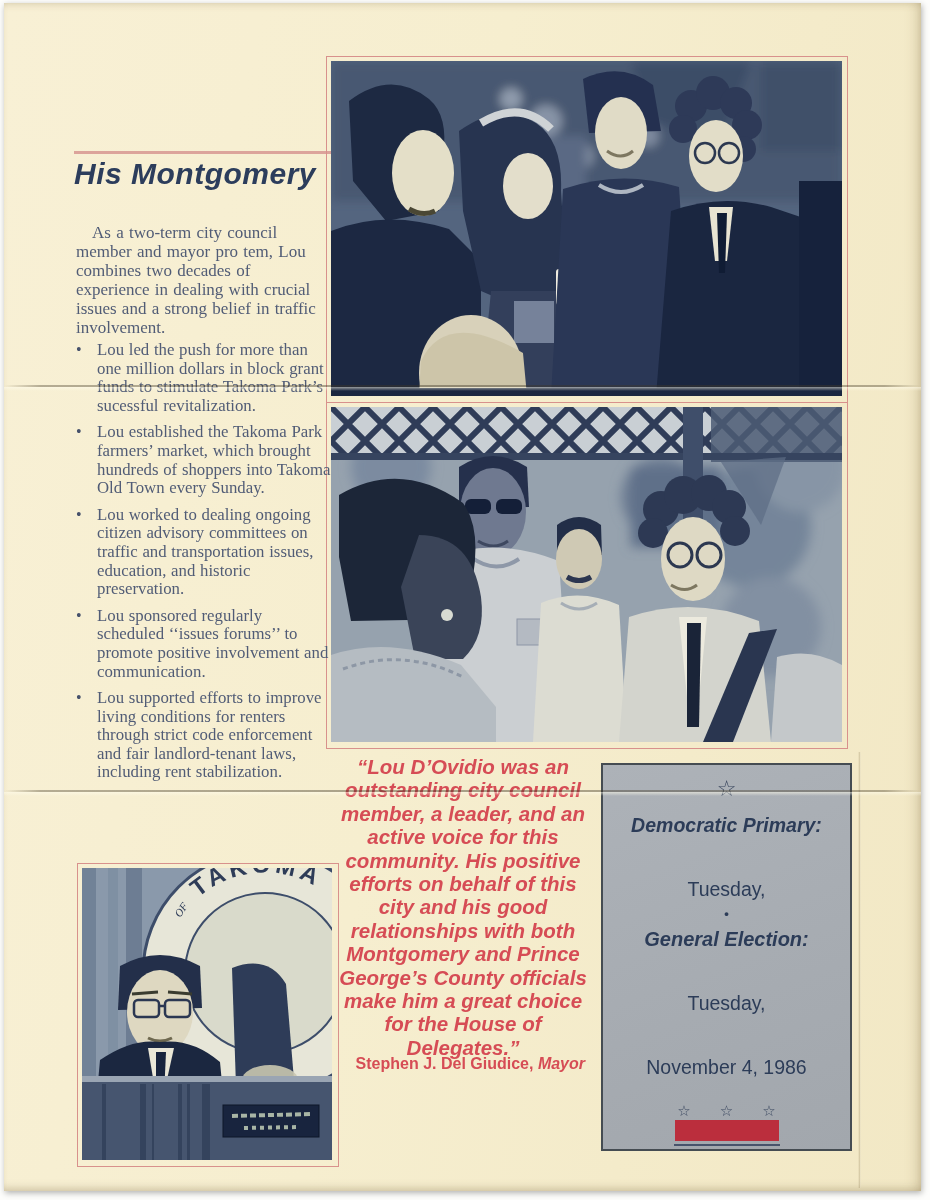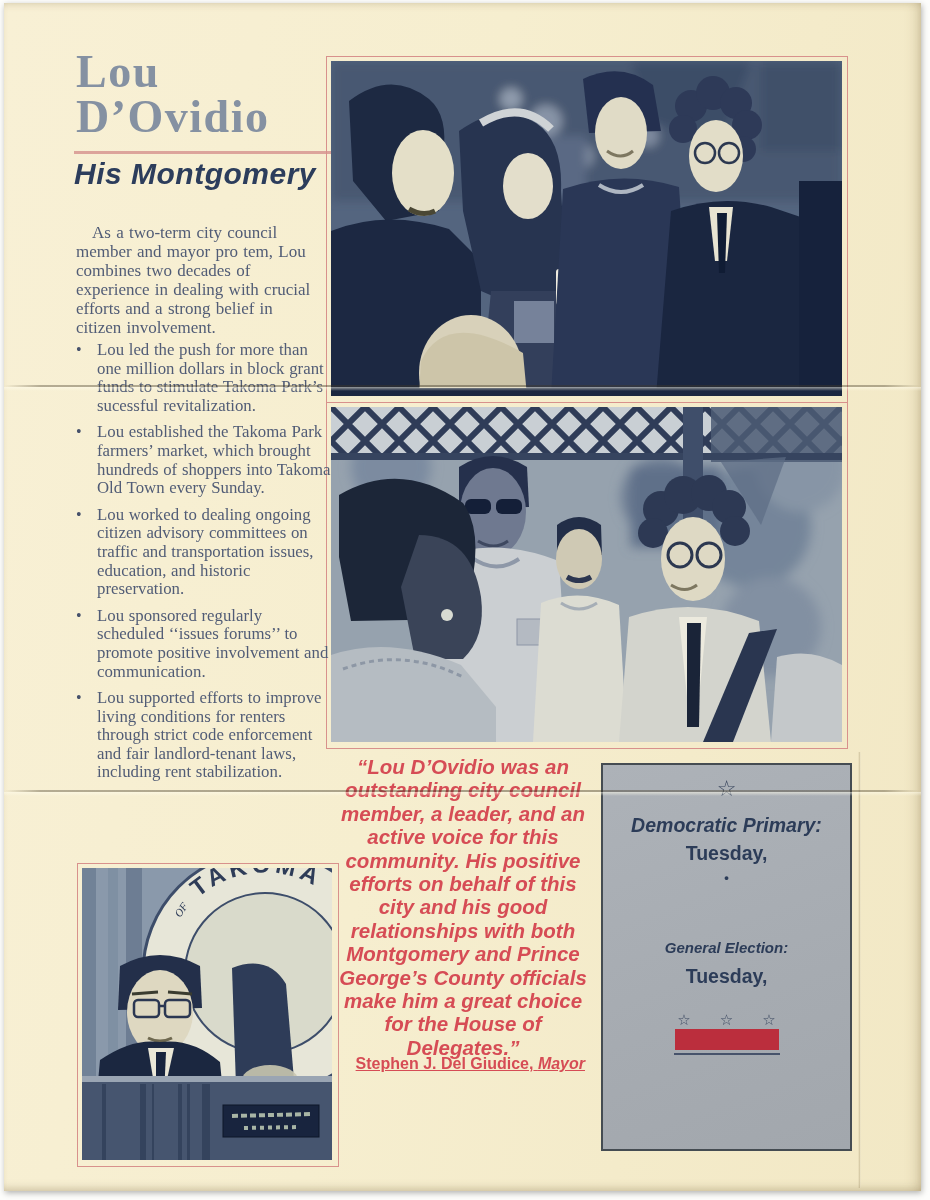--- a/index.html
+++ b/index.html
@@ -29,59 +29,55 @@
   .pframe svg{position:absolute;left:4px;top:4px;}
   .f1{left:326px;top:56px;width:520px;height:345px;}
   .f2{left:326px;top:402px;width:520px;height:345px;}
   .f3{left:77px;top:863px;width:260px;height:302px;}
   
   .quote{position:absolute;left:329px;top:755px;width:268px;text-align:center;
          font-family:"Liberation Sans",sans-serif;font-weight:bold;font-style:italic;
          font-size:20.5px;line-height:23.4px;color:#d64c55;}
   .attrib{position:absolute;left:329px;top:1054px;width:268px;text-align:right;padding-right:12px;
           box-sizing:border-box;font-family:"Liberation Sans",sans-serif;font-weight:bold;
-          font-size:16px;line-height:20px;color:#d64c55;text-decoration:underline;}
+          font-size:16px;line-height:20px;color:#d64c55;}
   .attrib .it{font-style:italic;}
   
   .graybox{position:absolute;left:601px;top:763px;width:251px;height:388px;box-sizing:border-box;
            background:linear-gradient(160deg,#adb2b8,#a6abb1 60%,#a2a7ad);border:2px solid #454c52;
            text-align:center;font-family:"Liberation Sans",sans-serif;color:#2c3c58;}
   .gb-star{font-size:22px;line-height:22px;margin-top:13px;color:#39465e;font-weight:normal;}
   .gb-label{font-size:19.5px;line-height:28px;font-weight:bold;font-style:italic;margin-top:11px;}
-  .gb-line{font-size:19.5px;line-height:28px;font-weight:bold;}
+  .gb-line{font-size:19.5px;line-height:28px;font-weight:normal;margin-top:36px;}
   .gb-dot{font-size:13px;line-height:22px;font-weight:bold;}
-  .gb-label2{font-size:15px;line-height:28px;font-weight:bold;font-style:italic;margin-top:45px;}
+  .gb-label2{font-size:20px;line-height:28px;font-weight:bold;font-style:italic;}
   .flag{margin-top:22px;}
   .flag-stars{display:flex;justify-content:center;gap:29px;font-size:15px;line-height:15px;color:#3d4a62;}
   .flag-bar{width:104px;height:21px;background:#bb2e3d;margin:2px auto 0;}
   .flag-rule{width:106px;height:2px;background:#47536b;margin:3px auto 0;}
   
   .fold{position:absolute;left:4px;width:917px;height:7px;z-index:60;pointer-events:none;}
   .fold .dark{height:2px;background:linear-gradient(90deg,rgba(70,60,40,0),rgba(70,60,40,.38) 4%,rgba(60,52,36,.42) 50%,rgba(70,60,40,.38) 96%,rgba(70,60,40,0));}
   .fold .lite{height:4px;background:linear-gradient(rgba(255,252,236,.55),rgba(255,252,236,0));}
   .vcrease{position:absolute;left:858px;top:752px;width:3px;height:436px;z-index:55;
            background:linear-gradient(90deg,rgba(120,100,60,0),rgba(120,100,60,.22),rgba(255,250,230,.4));}
   .txt-layer{z-index:10;}
 </style>
 </head>
 <body>
 
 <div class="page">
   <div class="paper"></div>
 
-  <div class="title txt-layer" style="position:absolute;">
-    <div>Lou</div>
-    <div>D’Ovidio</div>
-  </div>
   <div class="title-rule"></div>
   <div class="subtitle txt-layer">
     <div>His Montgomery</div>
   </div>
 
-  <div class="intro txt-layer">As a two-term city council member and mayor pro tem, Lou combines two decades of experience in dealing with crucial efforts and a strong belief in citizen involvement.</div>
+  <div class="intro txt-layer">As a two-term city council member and mayor pro tem, Lou combines two decades of experience in dealing with crucial issues and a strong belief in traffic involvement.</div>
 
   <div class="bullets txt-layer">
     <div class="bullet">
       <span class="bmark">•</span>
       <span class="btext">Lou led the push for more than one million dollars in block grant funds to stimulate Takoma Park’s sucessful revitalization.</span>
     </div>
     <div class="bullet">
       <span class="bmark">•</span>
       <span class="btext">Lou established the Takoma Park farmers’ market, which brought hundreds of shoppers into Takoma Old Town every Sunday.</span>
     </div>
@@ -229,20 +225,21 @@
     </div>
   </div>
 
   <div class="graybox txt-layer">
     <div class="gb-star">☆</div>
     <div class="gb-label">Democratic Primary:</div>
     <div class="gb-line">Tuesday,</div>
     <div class="gb-dot">•</div>
     <div class="gb-label2">General Election:</div>
     <div class="gb-line">Tuesday,</div>
+    <div class="gb-line">November 4, 1986</div>
     <div class="flag">
       <div class="flag-stars">
         <span>☆</span>
         <span>☆</span>
         <span>☆</span>
       </div>
       <div class="flag-bar"></div>
       <div class="flag-rule"></div>
     </div>
   </div>

